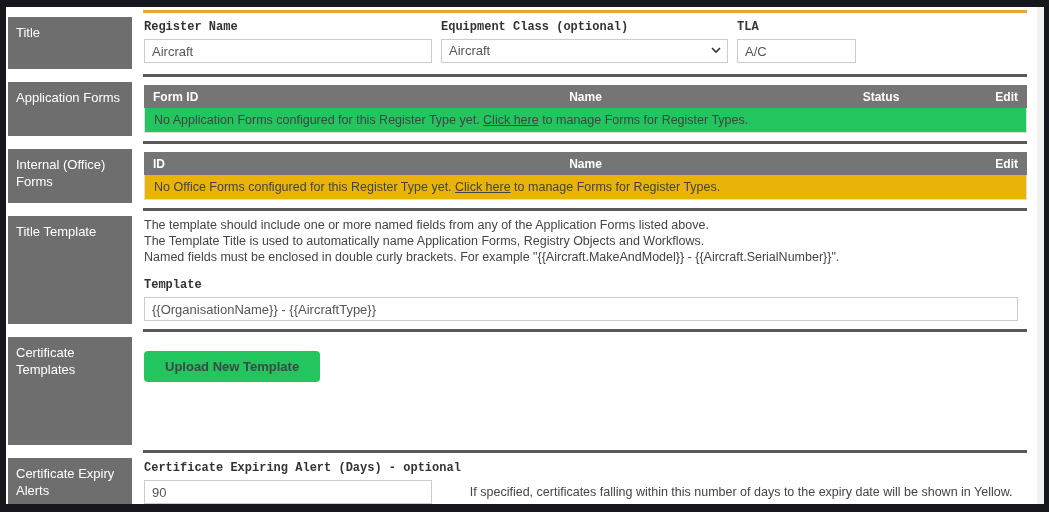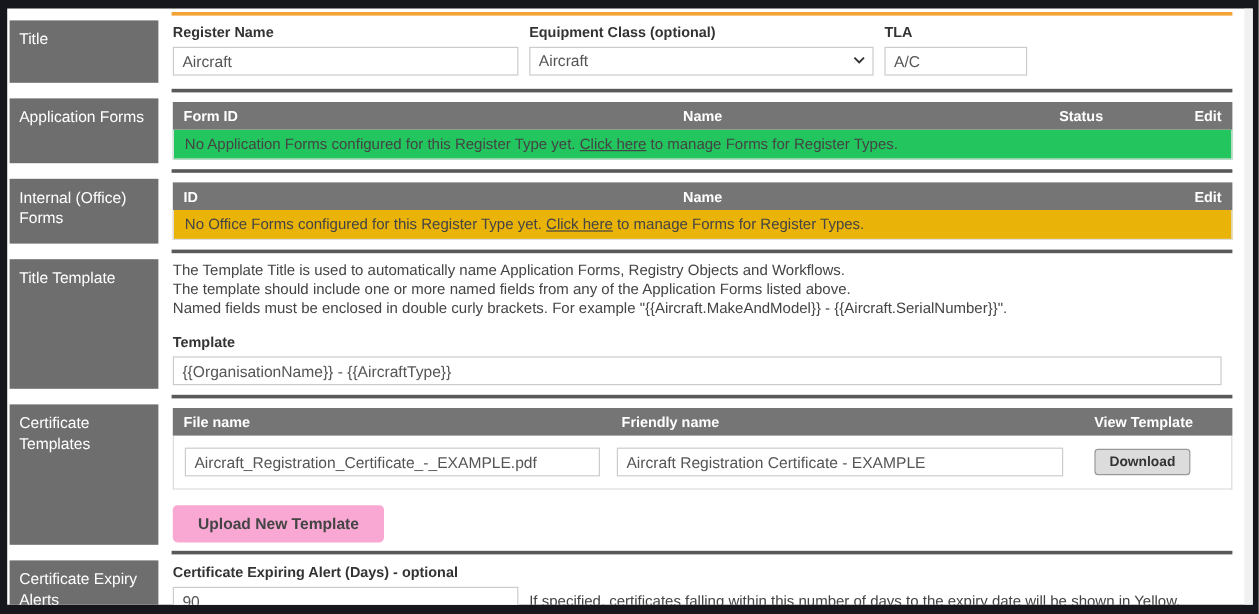--- a/index.html
+++ b/index.html
@@ -32,21 +32,21 @@
     font-weight: normal; font-size: 13px; line-height: 1.3;
     padding: 8px 8px;
     margin: 2px 0;
   }
   .content { flex: 1; padding: 3px 0 4px 12px; min-width: 0; }
   .sep { height: 9px; display: flex; align-items: center; padding-left: 135px; }
   .sep-line { height: 3px; background: #595959; flex: 1; }
 
   .fields-row { display: flex; gap: 9px; }
   .fgroup { display: flex; flex-direction: column; }
-  .flabel { font-size: 12px; font-weight: bold; color: #333; margin: 2px 0 5px; }
+  .flabel { font-size: 12px; font-weight: bold; color: #333; margin: 2px 0 5px; font-family: Liberation Mono, monospace; }
   .tinput {
     height: 24px; border: 1px solid #cccccc; background: #fff;
     padding: 0 7px; font-size: 13px; color: #555;
     font-family: "Liberation Sans", sans-serif; width: 100%;
     outline: none;
   }
   .w-register { width: 288px; }
   .w-equip { width: 287px; }
   .w-tla { width: 119px; }
 
@@ -62,21 +62,21 @@
   }
 
   .tbl { margin-top: 2px; }
   .tbl-head {
     position: relative; display: flex; align-items: center;
     background: #757575; color: #fff;
     font-size: 12px; font-weight: bold;
     height: 23px; padding: 0 9px;
   }
   .th-center { position: absolute; left: 50%; transform: translateX(-50%); }
-  .th-status { margin-left: auto; padding-right: 76px; }
+  .th-status { margin-left: auto; padding-right: 96px; }
   .th-edit { text-align: center; }
   .th-right-auto { margin-left: auto; }
   .tbl-row {
     border: 1px solid #dddddd; border-top: none;
     background: #22c55e; font-size: 12.5px; color: #444;
     padding: 5px 9px; min-height: 24px;
   }
   .tbl-row.alt { background: #eab308; }
   .link { text-decoration: underline; color: #444; cursor: pointer; }
 
@@ -96,21 +96,21 @@
   .ci-file { width: 346px; }
   .ci-friendly { width: 372px; margin-left: 14px; }
   .dl-wrap { width: 130px; margin-left: auto; text-align: center; }
   .btn-download {
     background: #dcdcdc; border: 1px solid #999;
     border-radius: 3px; font-size: 11.5px; font-weight: bold; color: #333;
     padding: 4px 12px; font-family: "Liberation Sans", sans-serif; cursor: pointer;
   }
   .btn-upload {
     margin-top: 13px;
-    background: #f9a8d4; border: none; border-radius: 4px;
+    background: #22c55e; border: none; border-radius: 4px;
     font-size: 13px; font-weight: bold; color: #444;
     padding: 8px 21px; font-family: "Liberation Sans", sans-serif; cursor: pointer;
   }
   .expiry-row { display: flex; align-items: center; gap: 9px; }
   .expiry-col { display: flex; flex-direction: column; }
   .hint { font-size: 12.5px; color: #444; padding-top: 20px; }
 </style>
 </head>
 <body>
 
@@ -185,49 +185,35 @@
       </div>
     </div>
 
     <div class="sep">
         <div class="sep-line"></div>
       </div>
 
     <div class="section" style="min-height:112px;">
       <div class="label-box">Title Template</div>
       <div class="content">
+        <div class="desc-line">The template should include one or more named fields from any of the Application Forms listed above.</div>
         <div class="desc-line">The Template Title is used to automatically name Application Forms, Registry Objects and Workflows.</div>
-        <div class="desc-line">The template should include one or more named fields from any of the Application Forms listed above.</div>
         <div class="desc-line">Named fields must be enclosed in double curly brackets. For example "{{Aircraft.MakeAndModel}} - {{Aircraft.SerialNumber}}".</div>
         <div class="flabel tpl-label">Template</div>
         <input class="tinput w-template" type="text" value="{{OrganisationName}} - {{AircraftType}}" style="">
       </div>
     </div>
 
     <div class="sep">
         <div class="sep-line"></div>
       </div>
 
     <div class="section" style="min-height:112px;">
       <div class="label-box">Certificate Templates</div>
       <div class="content">
-        <div class="tbl">
-          <div class="tbl-head cert-head">
-            <span class="ch-file">File name</span>
-            <span class="ch-friendly">Friendly name</span>
-            <span class="ch-view">View Template</span>
-          </div>
-          <div class="cert-row">
-            <input class="tinput ci-file" type="text" value="Aircraft_Registration_Certificate_-_EXAMPLE.pdf" style="">
-            <input class="tinput ci-friendly" type="text" value="Aircraft Registration Certificate - EXAMPLE" style="">
-            <span class="dl-wrap">
-              <button class="btn-download">Download</button>
-            </span>
-          </div>
-        </div>
         <button class="btn-upload">Upload New Template</button>
       </div>
     </div>
 
     <div class="sep">
         <div class="sep-line"></div>
       </div>
 
     <div class="section" style="min-height:58px;">
       <div class="label-box">Certificate Expiry Alerts</div>

